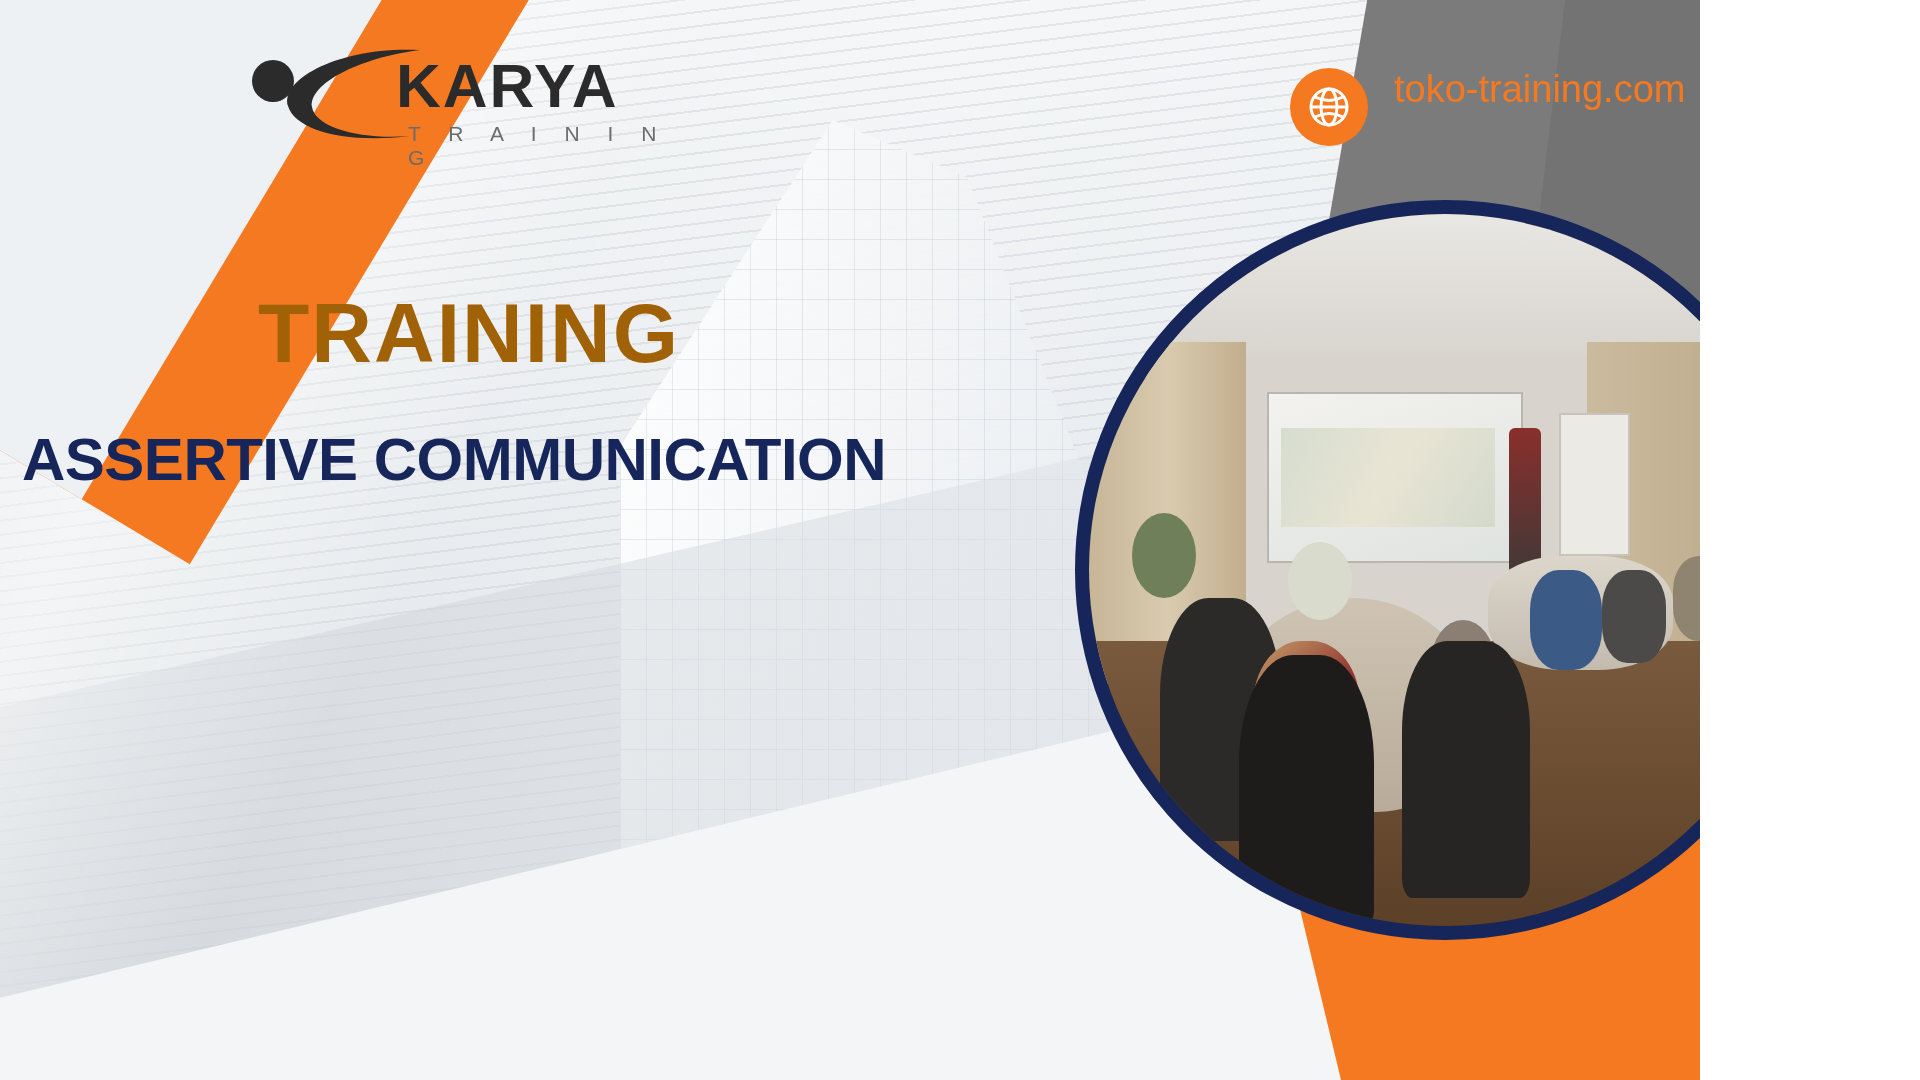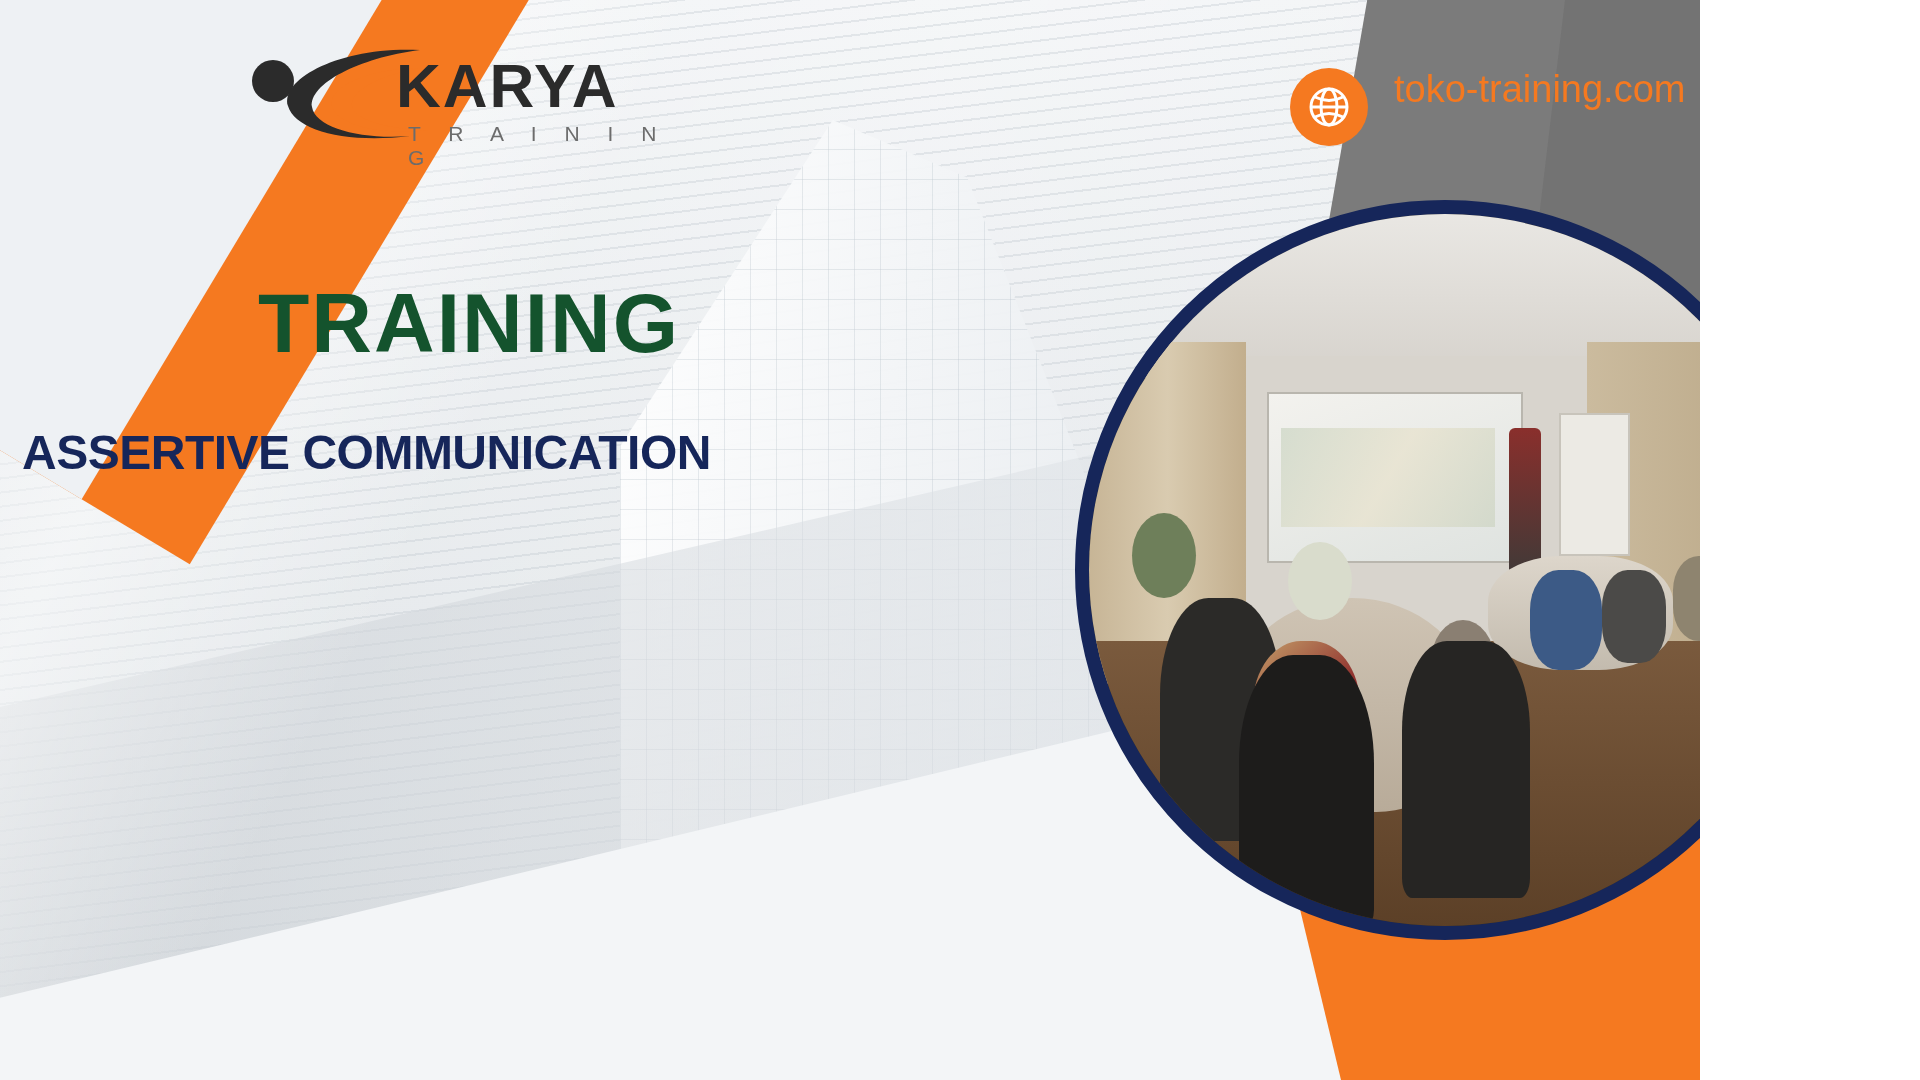--- a/index.html
+++ b/index.html
@@ -160,28 +160,28 @@
     background: #f57920;
     display: flex; align-items: center; justify-content: center;
   }
   .site-text {
     font-size: 38px; color: #f57920; font-weight: 400;
     font-family: "Liberation Sans", sans-serif;
   }
 
   
   .title-main {
-    position: absolute; left: 258px; top: 275px;
+    position: absolute; left: 258px; top: 285px;
     font-size: 84px; font-weight: 700; letter-spacing: 2px;
-    color: #14532d;
+    color: #a16207;
     font-family: "Liberation Sans", sans-serif;
   }
   .title-sub {
     position: absolute; left: 22px; top: 425px;
-    font-size: 48px; font-weight: 700; letter-spacing: -0.5px;
+    font-size: 60px; font-weight: 700; letter-spacing: -0.5px;
     color: #16265a;
     font-family: "Liberation Sans", sans-serif;
   }
 
   
   .photo-circle {
     position: absolute; left: 1075px; top: 200px;
     width: 740px; height: 740px;
     border-radius: 50%;
     border: 14px solid #16265a;

